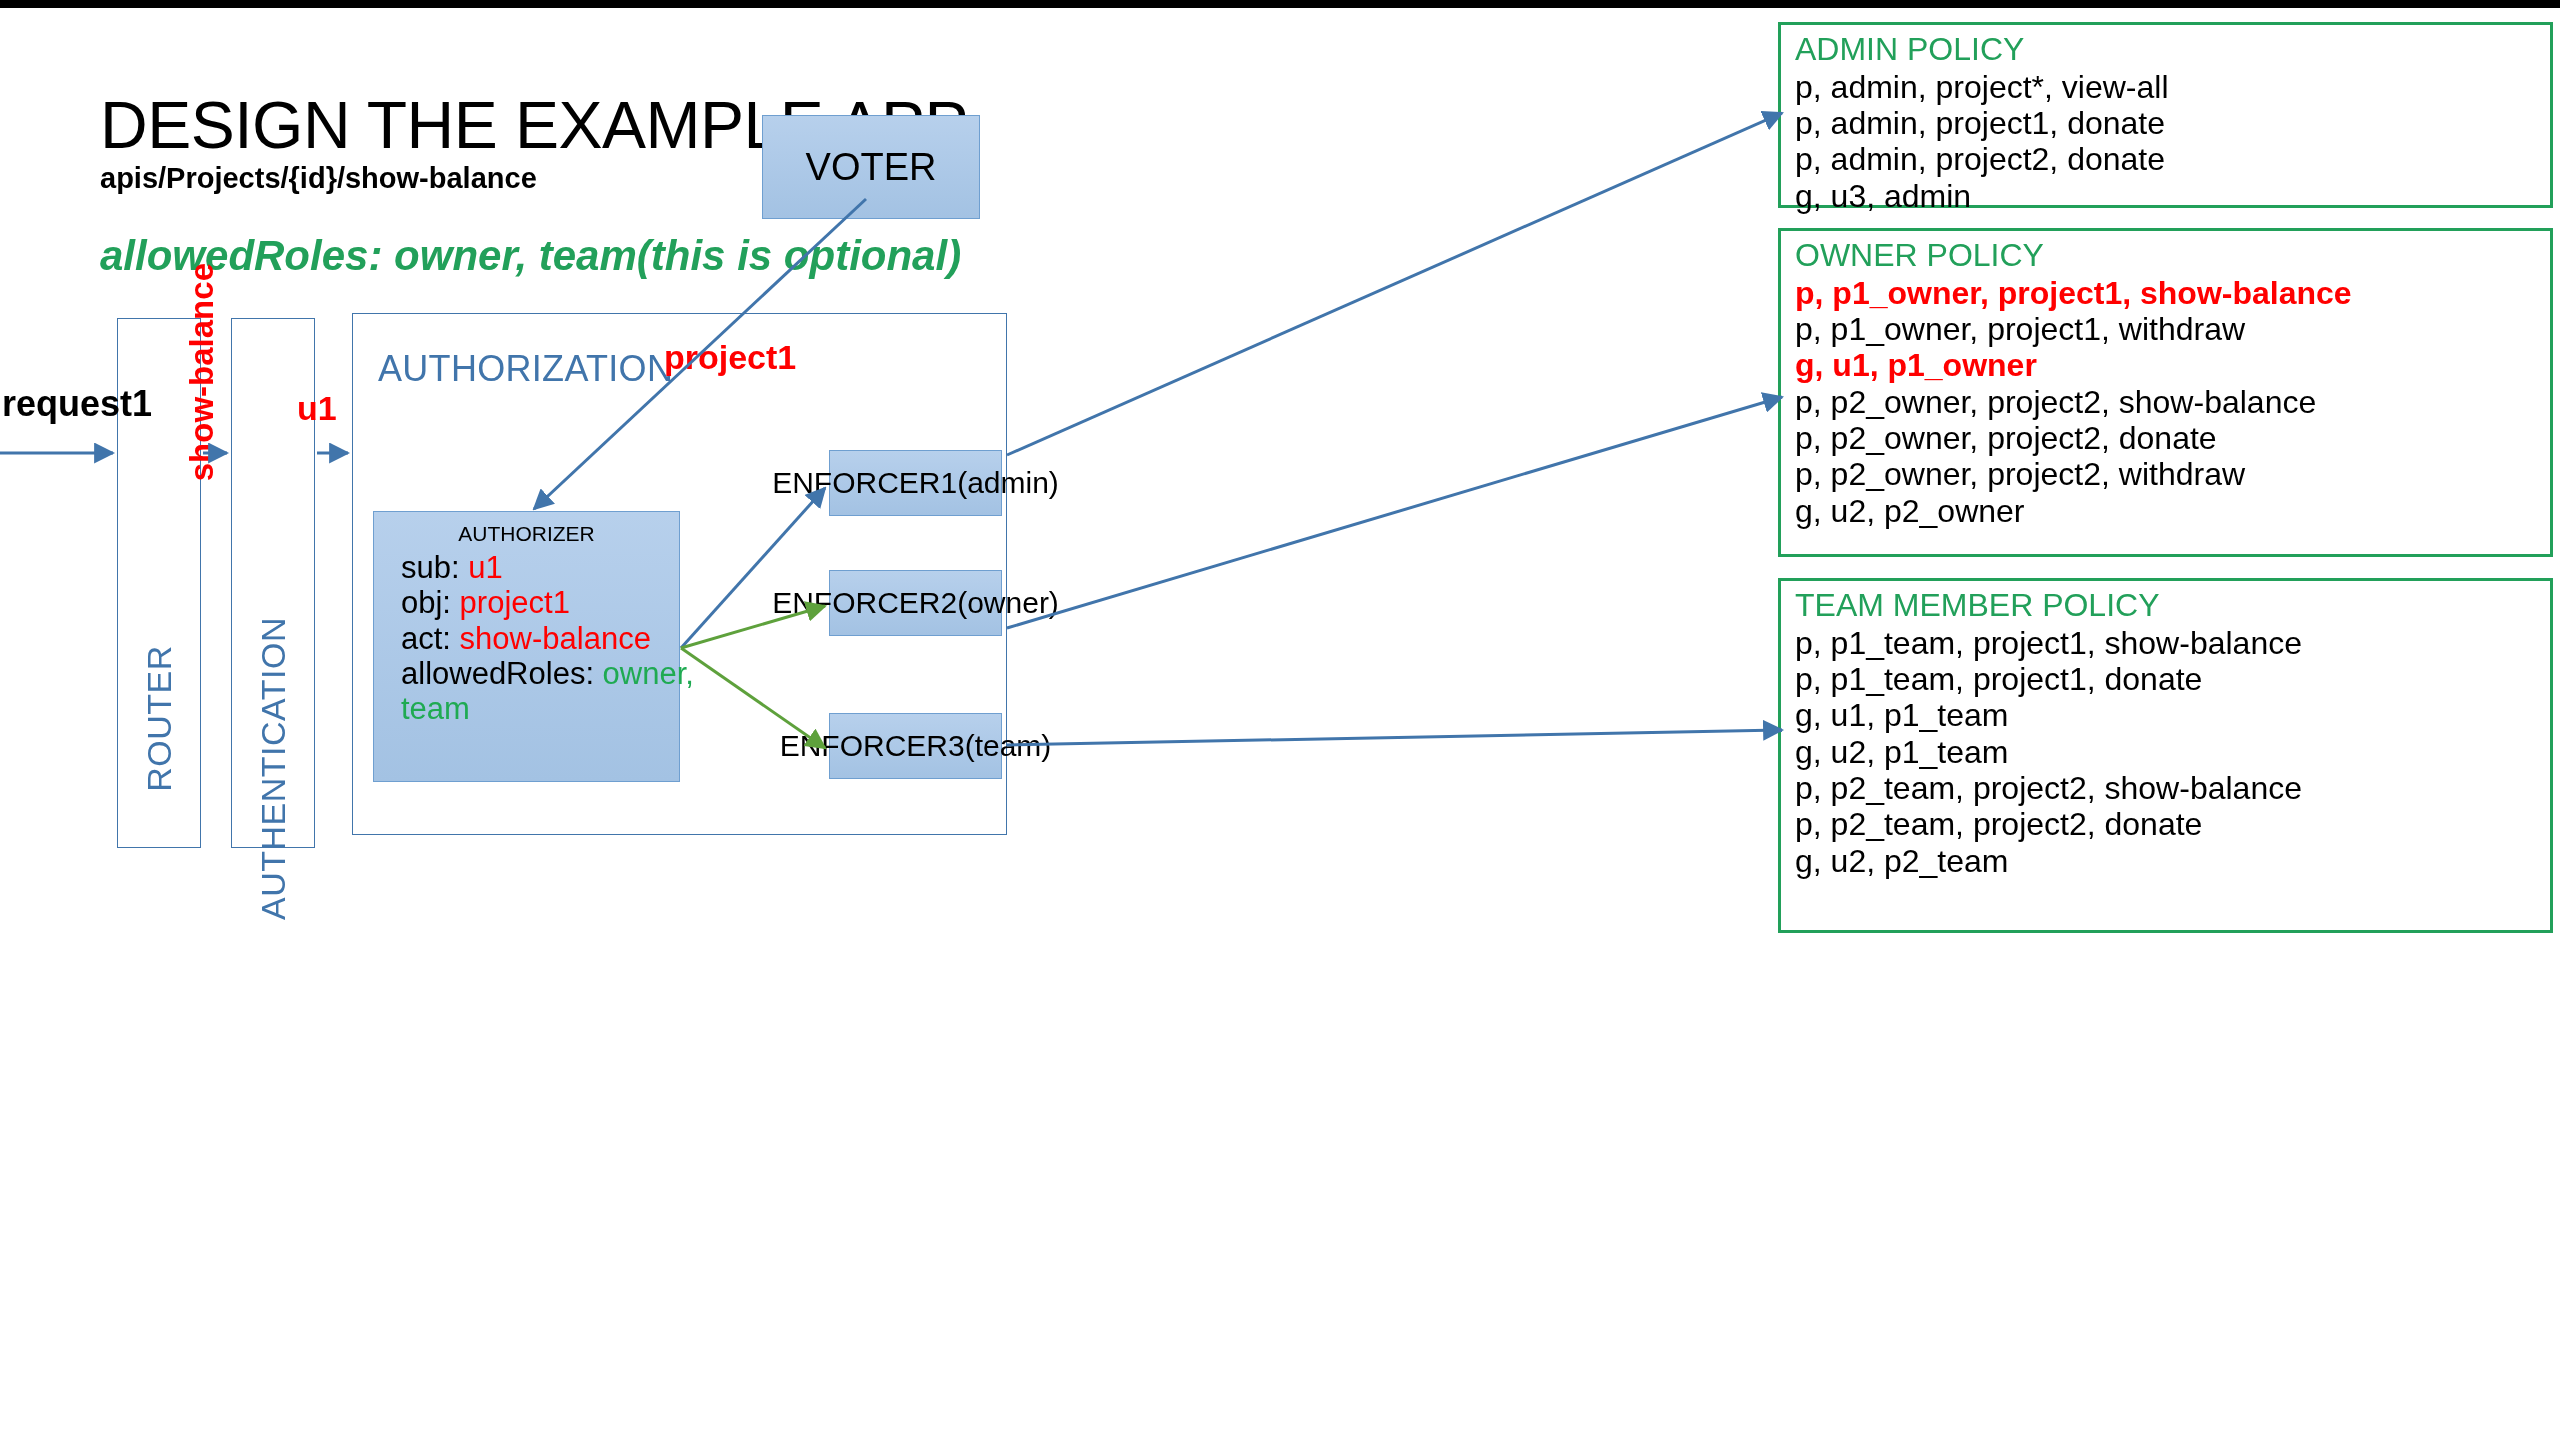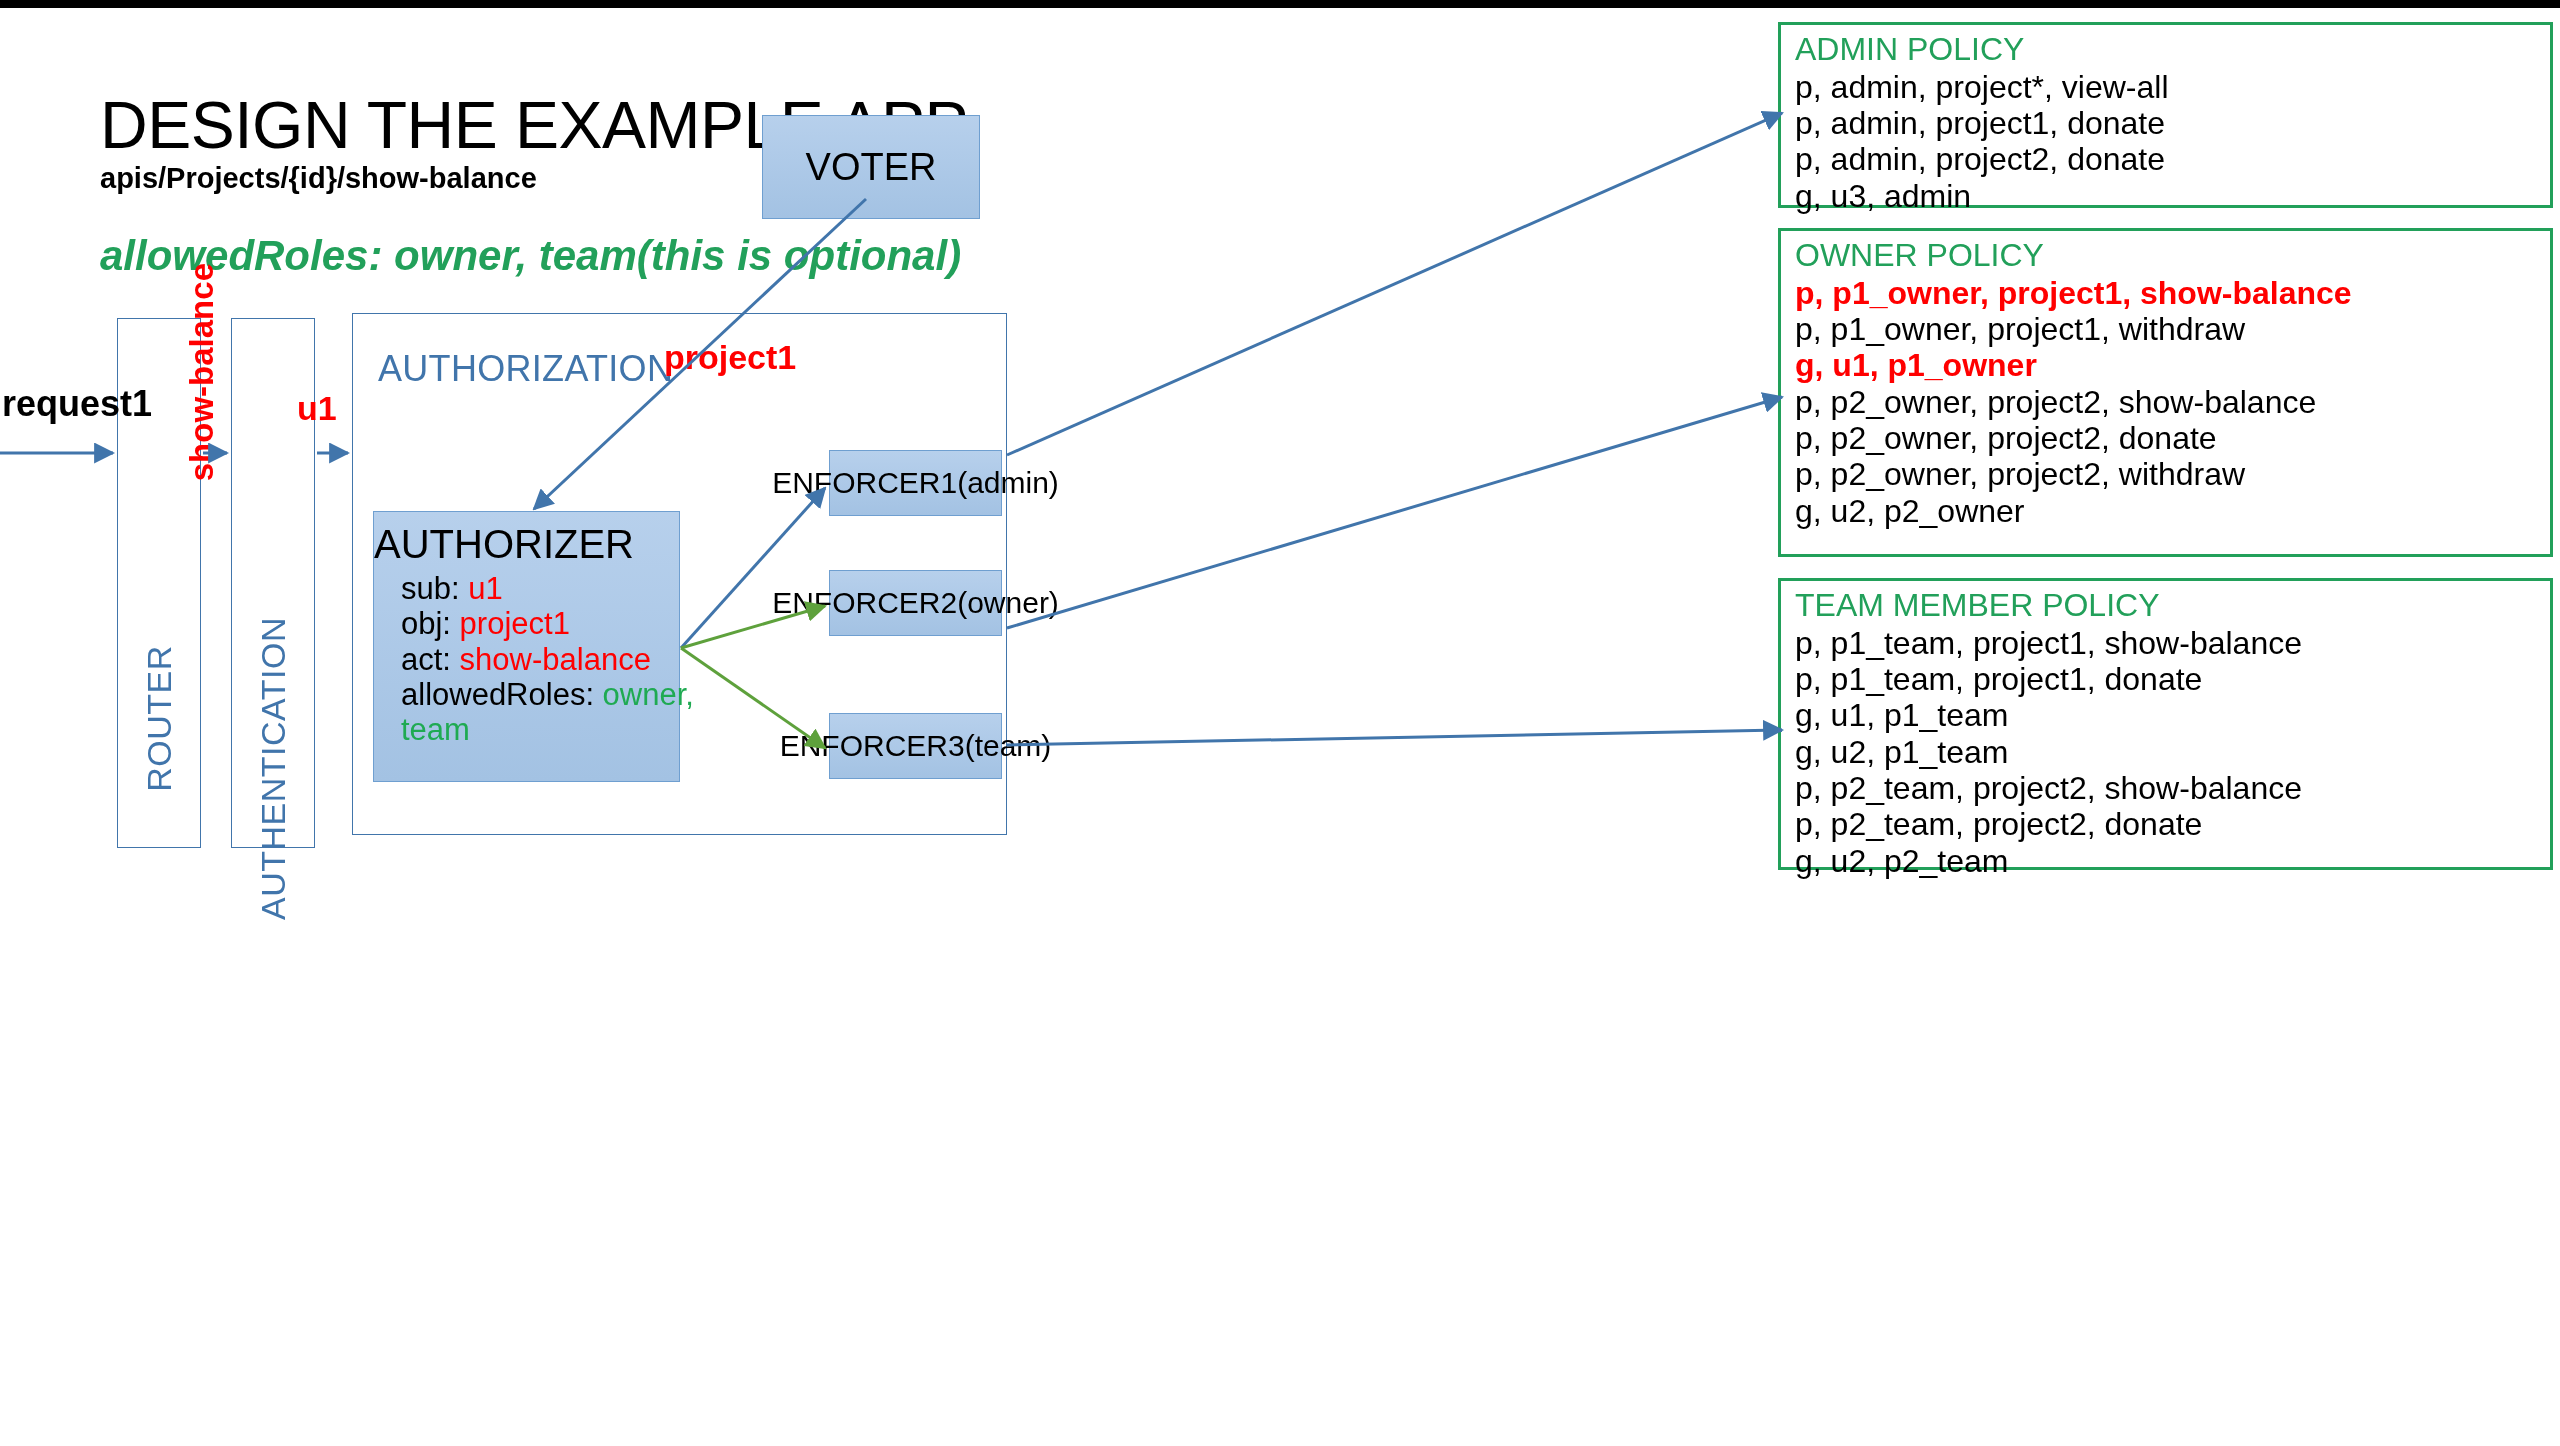--- a/index.html
+++ b/index.html
@@ -115,22 +115,22 @@
   
   #authorizer-box {
     position: absolute;
     left: 373px; top: 511px; width: 307px; height: 271px;
     background: linear-gradient(180deg, #b7d0ec 0%, #a3c2e3 100%);
     border: 1.5px solid #6f9fd0;
     box-sizing: border-box;
     padding: 10px 0 0 0;
   }
   #authorizer-title {
-    text-align: left;
-    font-size: 40px;
+    text-align: center;
+    font-size: 21px;
     color: #000;
     margin-bottom: 4px;
   }
   .authorizer-line {
     font-size: 31px;
     line-height: 1.14;
     color: #000000;
     padding-left: 27px;
     white-space: nowrap;
   }
@@ -197,21 +197,21 @@
   .policy-line {
     color: #000000;
     font-size: 32px;
     line-height: 1.135;
     white-space: nowrap;
   }
   .policy-line.hl { color: #ff0000; font-weight: 700; }
 
   #admin-policy { top: 22px;  height: 186px; }
   #owner-policy { top: 228px; height: 329px; }
-  #team-policy  { top: 578px; height: 292px; }
+  #team-policy  { top: 578px; height: 355px; }
 
   
   #connectors {
     position: absolute;
     left: 0; top: 0;
     width: 2560px; height: 1446px;
     pointer-events: none;
   }
 </style>
 </head>

